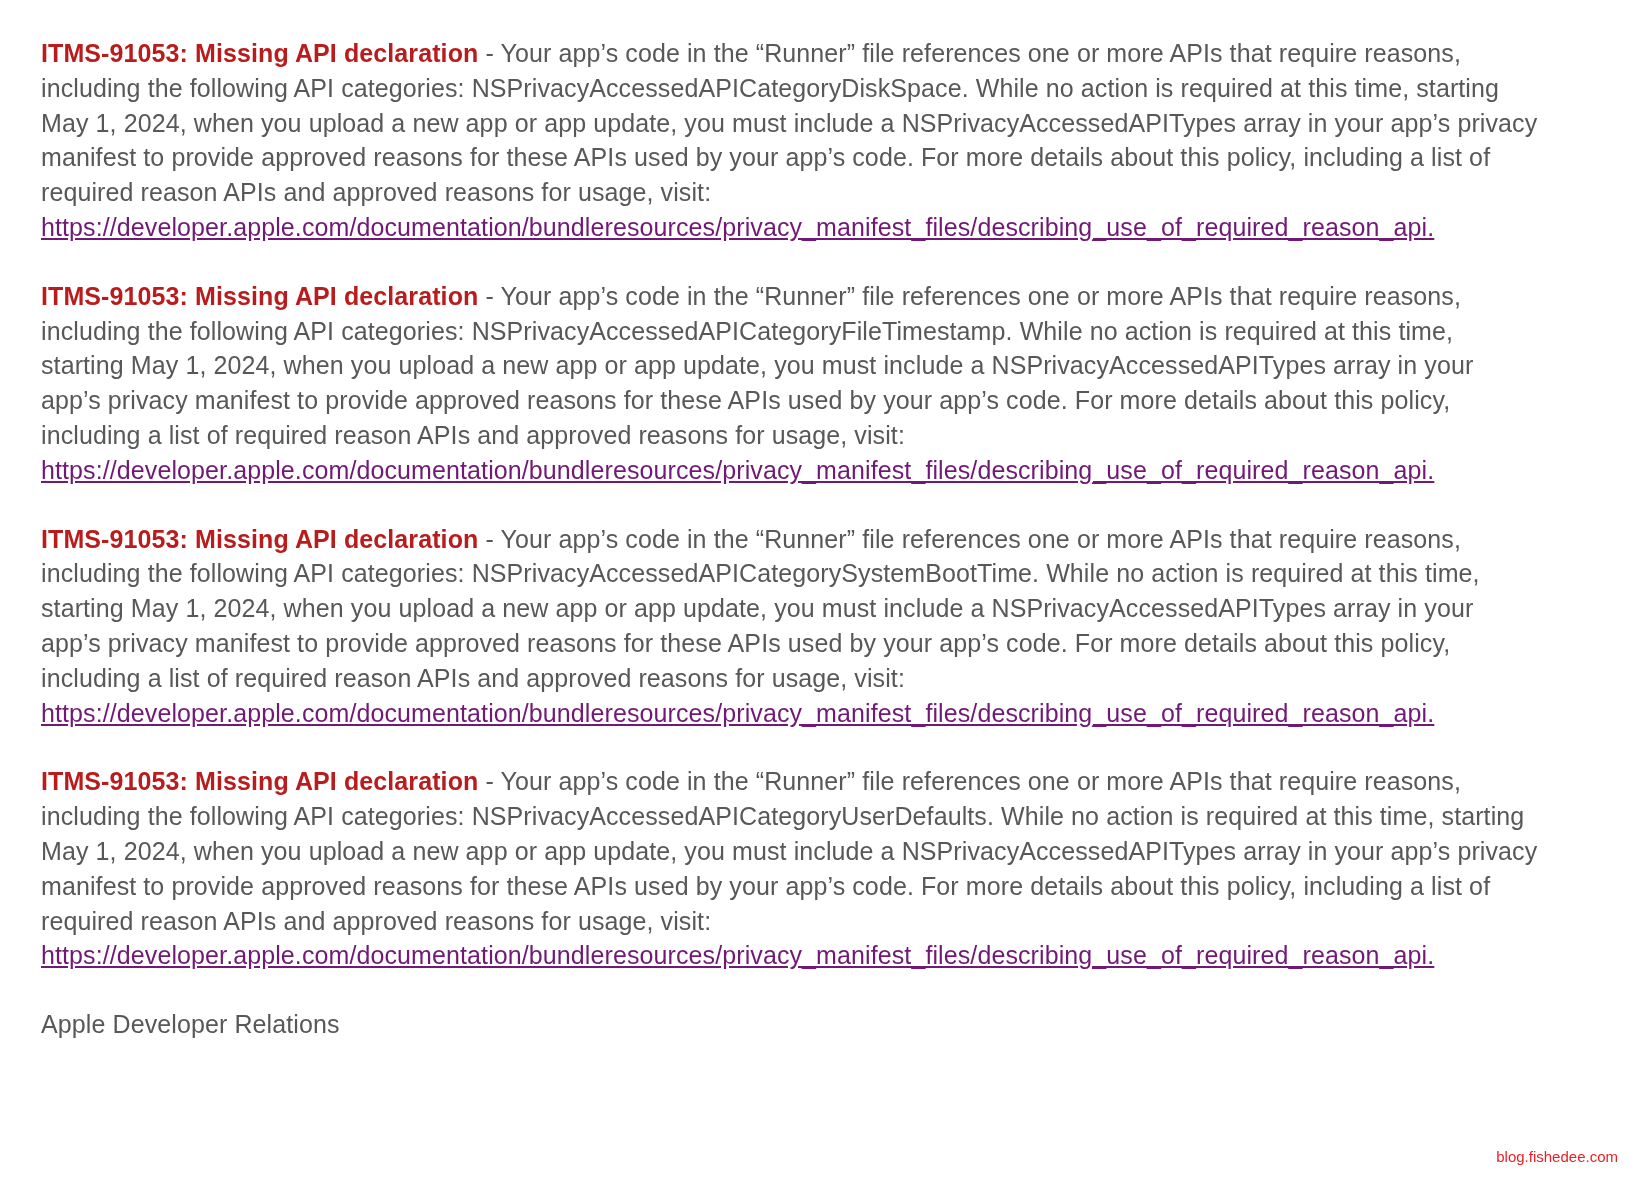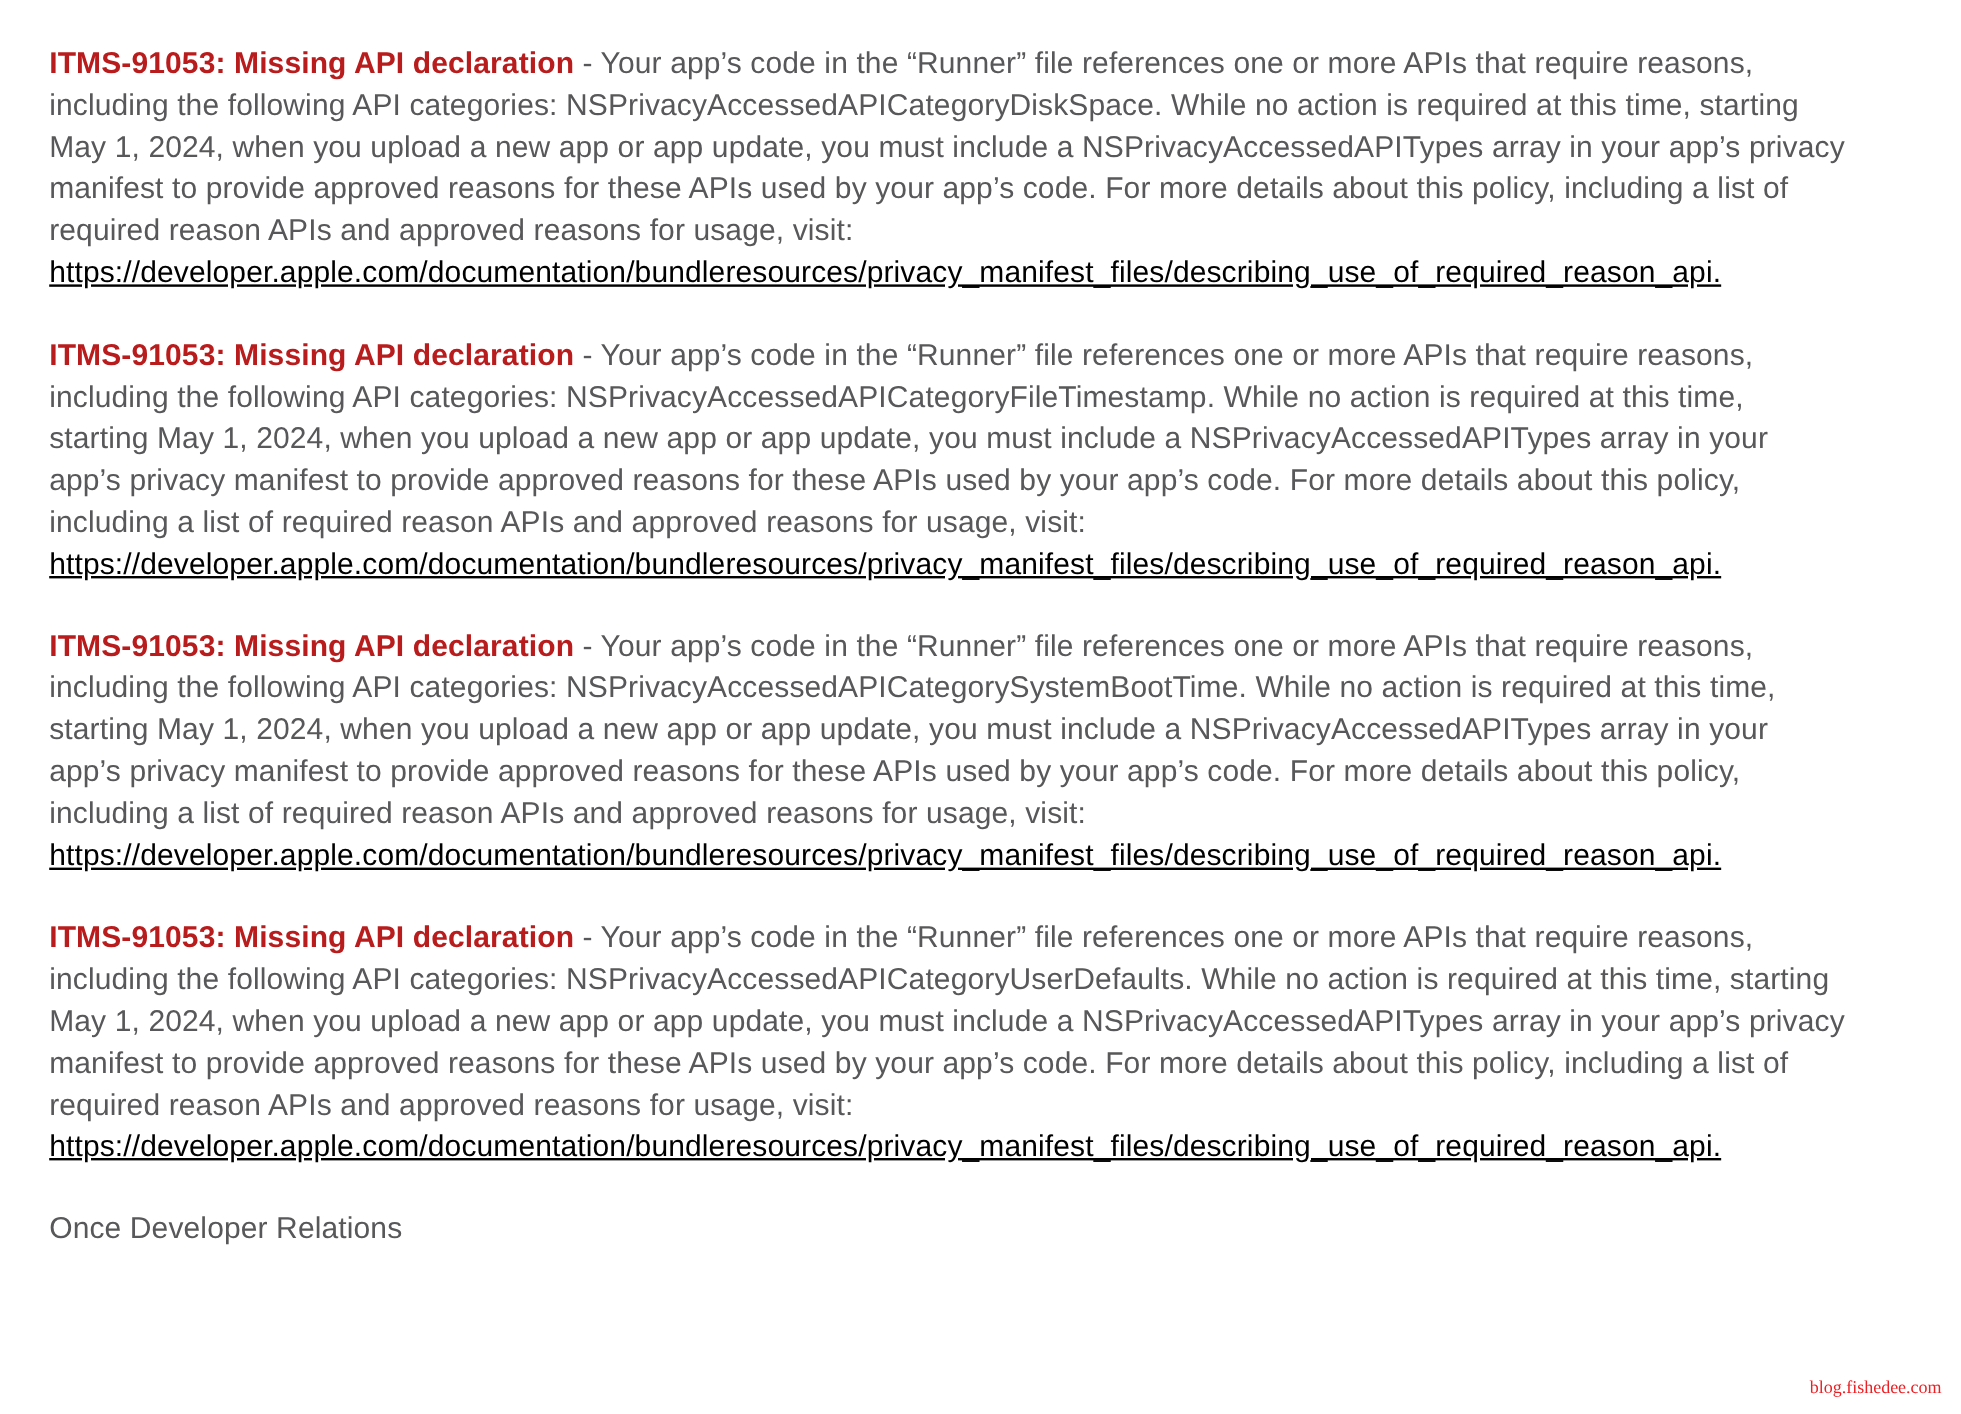--- a/index.html
+++ b/index.html
@@ -24,35 +24,35 @@
     letter-spacing: 0.1px;
   }
   .para {
     margin: 0 0 34px 0;
   }
   .issue-title {
     font-weight: bold;
     color: #b91c1c;
   }
   a.issue-link {
-    color: #000000;
+    color: #701a75;
     text-decoration: underline;
     word-break: keep-all;
   }
   .signature {
     margin: 0;
   }
   .watermark {
     position: absolute;
     right: 16px;
     bottom: 12px;
     font-size: 15px;
     line-height: 18px;
     color: #ec2024;
-    font-family: Liberation Serif, serif;
+    font-family: Liberation Sans, sans-serif;
   }
 </style>
 </head>
 <body>
 
 <div class="page">
 
 
   <p class="para">
     <span class="issue-title">ITMS-91053: Missing API declaration</span>
@@ -71,17 +71,17 @@
     <span>- Your app’s code in the “Runner” file references one or more APIs that require reasons, including the following API categories: NSPrivacyAccessedAPICategorySystemBootTime. While no action is required at this time, starting May 1, 2024, when you upload a new app or app update, you must include a NSPrivacyAccessedAPITypes array in your app’s privacy manifest to provide approved reasons for these APIs used by your app’s code. For more details about this policy, including a list of required reason APIs and approved reasons for usage, visit:</span>
     <a href="#" class="issue-link">https://developer.apple.com/documentation/bundleresources/privacy_manifest_files/describing_use_of_required_reason_api.</a>
   </p>
 
   <p class="para">
     <span class="issue-title">ITMS-91053: Missing API declaration</span>
     <span>- Your app’s code in the “Runner” file references one or more APIs that require reasons, including the following API categories: NSPrivacyAccessedAPICategoryUserDefaults. While no action is required at this time, starting May 1, 2024, when you upload a new app or app update, you must include a NSPrivacyAccessedAPITypes array in your app’s privacy manifest to provide approved reasons for these APIs used by your app’s code. For more details about this policy, including a list of required reason APIs and approved reasons for usage, visit:</span>
     <a href="#" class="issue-link">https://developer.apple.com/documentation/bundleresources/privacy_manifest_files/describing_use_of_required_reason_api.</a>
   </p>
 
-  <p class="para signature">Once Developer Relations</p>
+  <p class="para signature">Apple Developer Relations</p>
 
 </div>
 
 <div class="watermark">blog.fishedee.com</div>
 
 </body></html>

